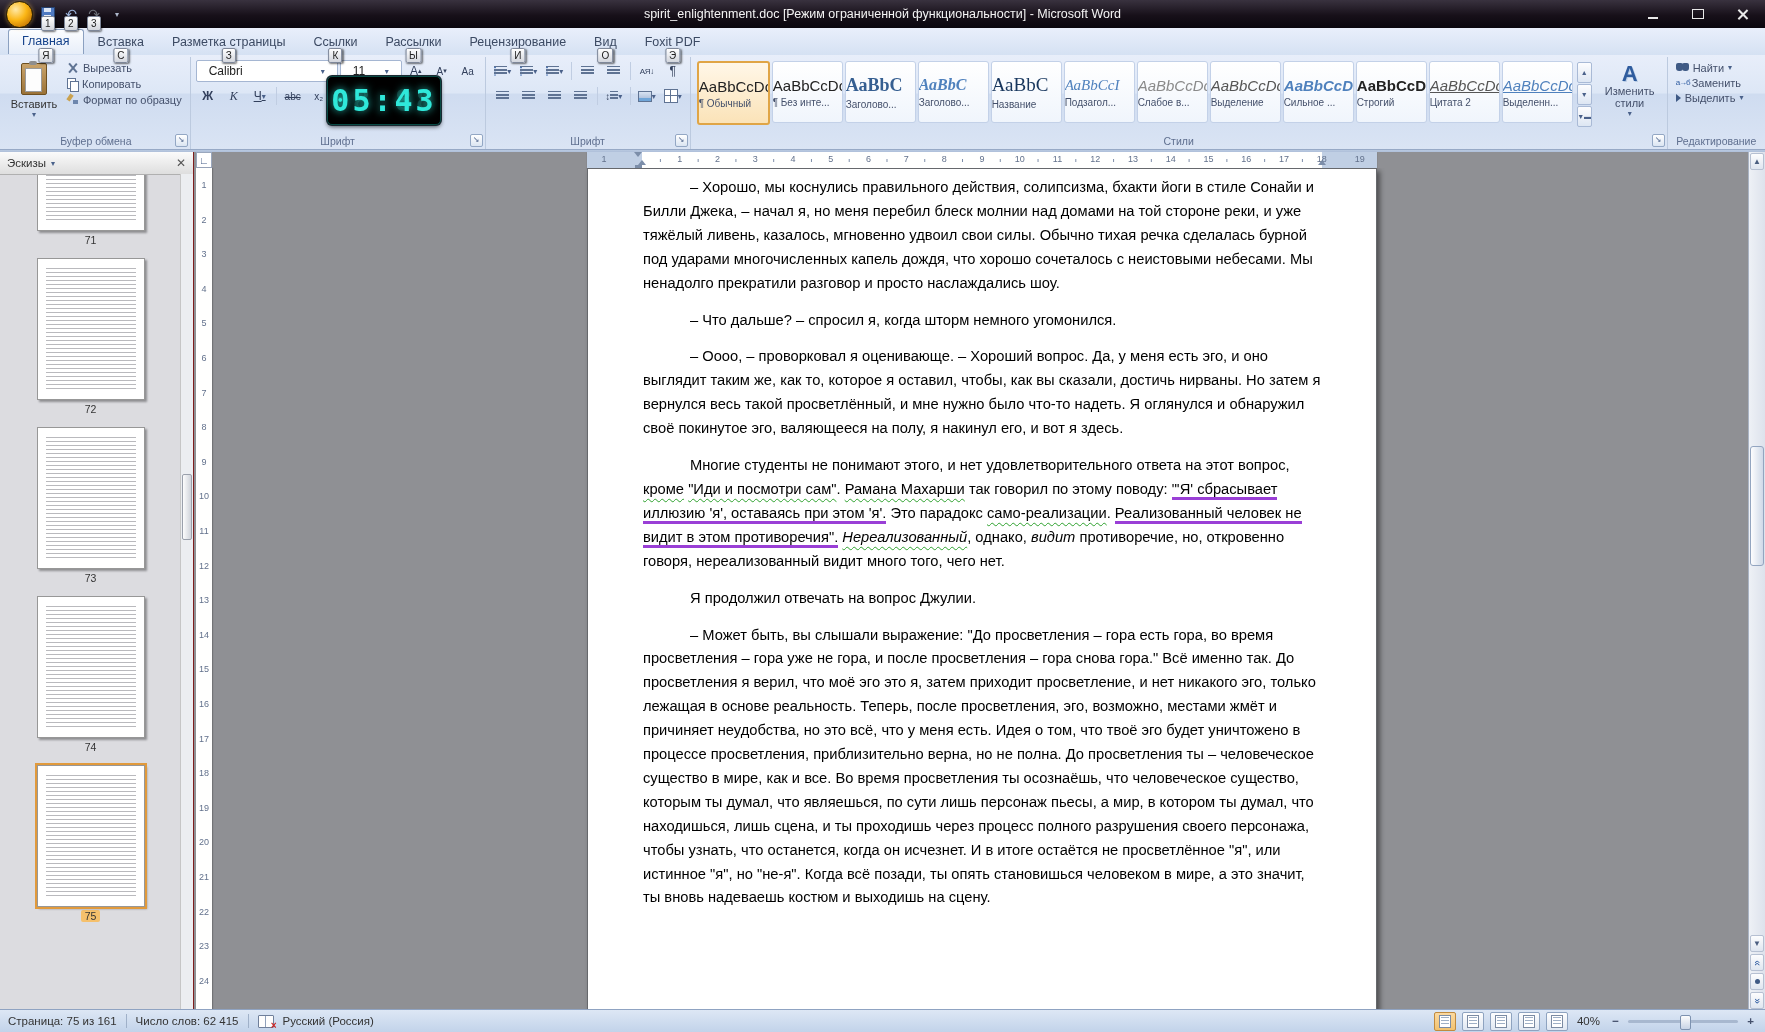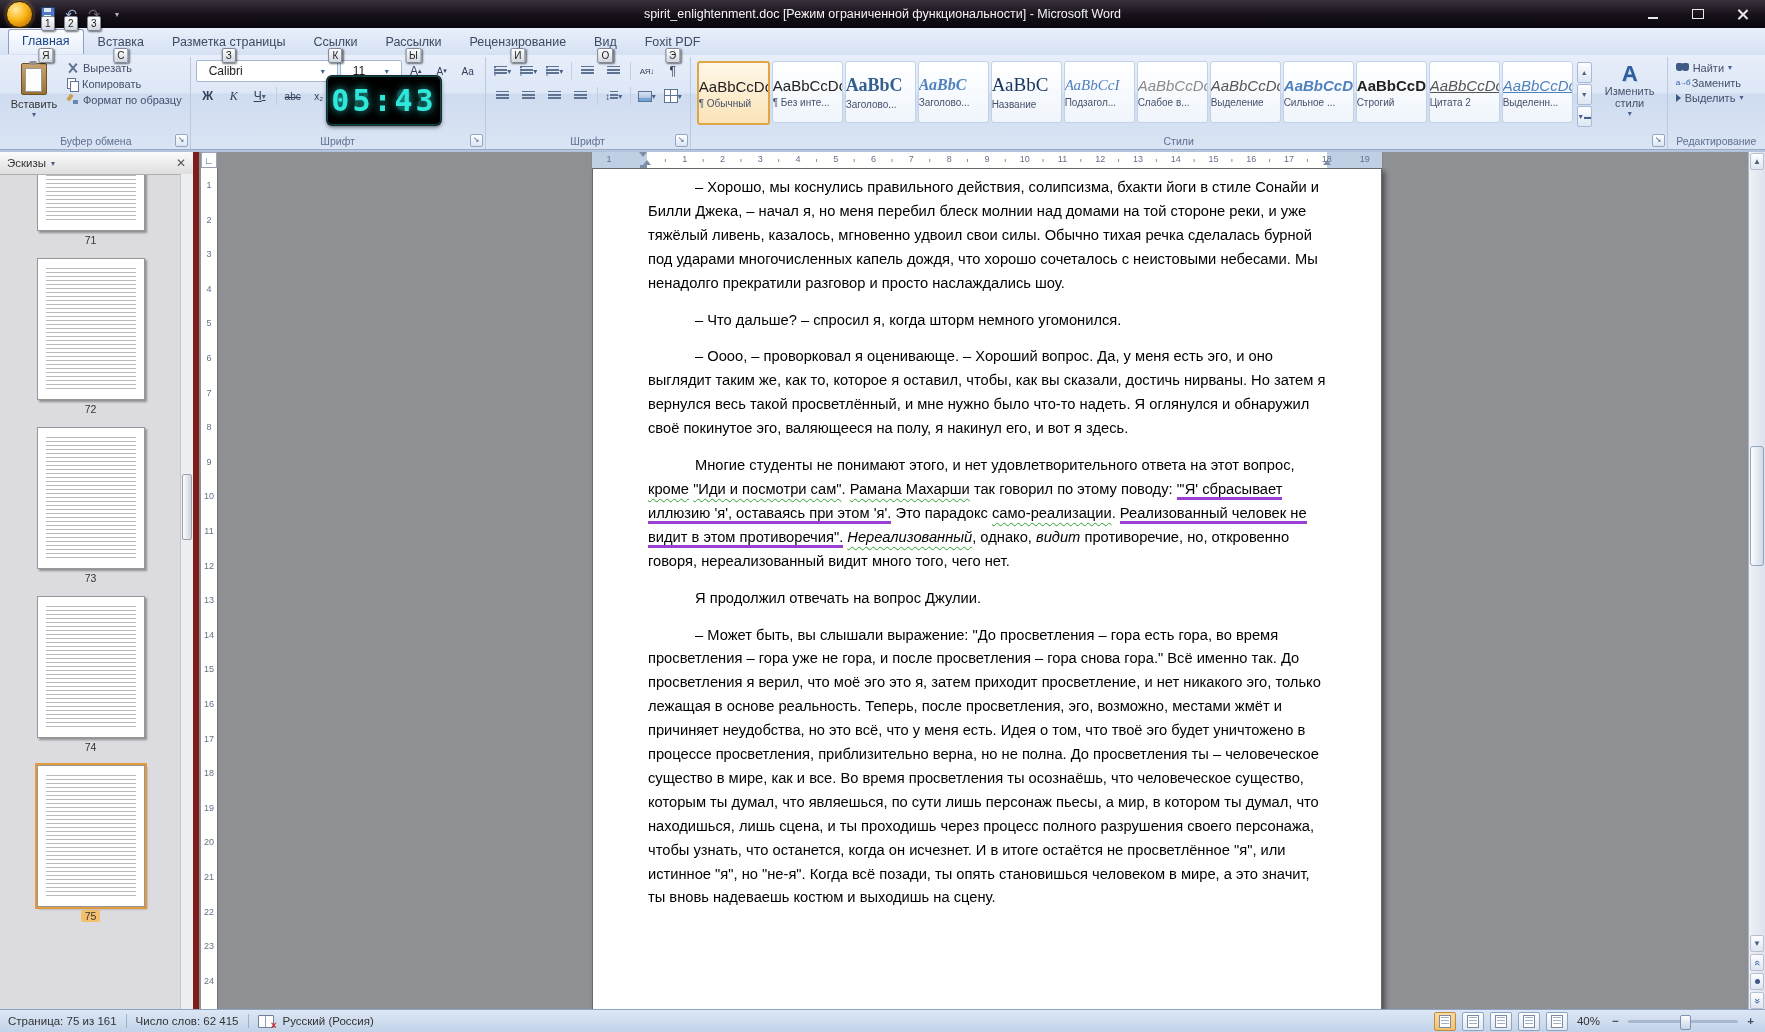--- a/index.html
+++ b/index.html
@@ -109,21 +109,21 @@
 
   
   .clock{position:absolute;left:327px;top:76px;width:112px;height:47px;background:#000;border:1px solid #0a4a44;border-radius:5px;display:flex;align-items:center;justify-content:center;z-index:70;box-shadow:0 0 0 1px #1a2a33,0 2px 4px rgba(0,0,0,.6)}
   .ghost{position:absolute;color:#0d2b28;font-family:"DejaVu Sans Mono",monospace;font-weight:bold;font-size:30px;letter-spacing:3px}
   .ct{position:relative;color:#2fe8da;font-family:"DejaVu Sans Mono",monospace;font-weight:bold;font-size:30px;letter-spacing:3px;text-shadow:0 0 8px rgba(47,232,218,.85)}
 
   .gapstrip{position:absolute;top:147px;left:0;right:0;height:5px;background:linear-gradient(#c9d7ec,#aebfd9)}
 
   
   .main{position:absolute;top:152px;left:0;right:0;bottom:22px;display:flex}
-  .thumbpanel{width:193px;background:#dcdce0;border-right:6px solid #7f1d1d;display:flex;flex-direction:column;position:relative}
+  .thumbpanel{width:193px;background:#dcdce0;border-right:1px solid #7f1d1d;display:flex;flex-direction:column;position:relative}
   .thead{height:22px;background:linear-gradient(#fbfbfb,#dedede);border-bottom:1px solid #b0b0b0;display:flex;align-items:center;gap:5px;padding:0 7px;font-size:11.5px;color:#333}
   .thead .x{margin-left:auto;font-size:12px;color:#555}
   .thumbs{flex:1;overflow:hidden;display:flex;flex-direction:column;align-items:center;position:relative;padding-right:12px}
   .twrap{display:flex;flex-direction:column;align-items:center;margin-top:12px}
   .twrap.partial{margin-top:-86px}
   .thumb{width:106px;height:140px;background:#fff;border:1px solid #979797;box-shadow:1.5px 1.5px 2px rgba(0,0,0,.35);position:relative}
   .twrap.sel .thumb{outline:2px solid #e19a3c}
   .tinner{position:absolute;left:8px;right:8px;top:9px;bottom:9px;background:repeating-linear-gradient(to bottom,#b9b9bd 0 1px,transparent 1px 4px)}
   .tnum{font-size:10.5px;color:#333;margin-top:3px;padding:0 4px}
   .twrap.sel .tnum{background:#f5c06c;border-radius:2px}

